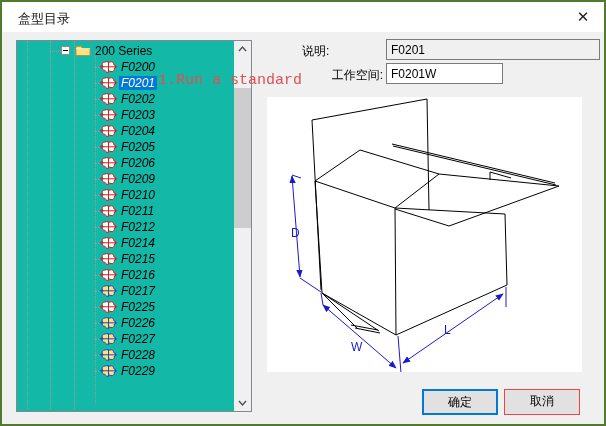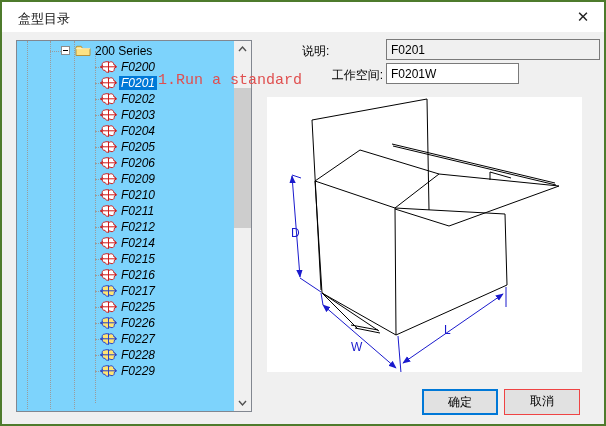--- a/index.html
+++ b/index.html
@@ -5,21 +5,21 @@
   * { margin:0; padding:0; box-sizing:border-box; }
   body { background:#d7d7d7; font-family:"Liberation Sans", sans-serif; }
   .win { position:relative; width:606px; height:426px; background:#f0f0f0;
          border:2px solid #4e7b2c; overflow:hidden; }
   .titlebar { position:absolute; left:0; top:0; width:100%; height:30px; background:#ffffff; }
   .title { position:absolute; left:16px; top:8px; font-size:13px; color:#111; }
   .closebtn { position:absolute; right:10px; top:4px; width:22px; height:22px;
               font-size:15px; color:#222; text-align:center; line-height:22px; cursor:default; }
   
   .tree { position:absolute; left:14px; top:38px; width:236px; height:372px;
-          background:#7dd3fc; border:1px solid #828790; }
+          background:#14b8a6; border:1px solid #828790; }
   .guide { position:absolute; top:0; height:368px; width:0; border-left:1px dotted #9b9b9b; }
   .g1{left:10px} .g2{left:33px} .g3{left:57px}
   .connector-v { position:absolute; left:78px; top:10px; height:352px; width:0; border-left:1px dotted #9b9b9b; }
   .tree-rows { position:absolute; left:0; top:2px; right:17px; }
   .trow { position:relative; height:16px; }
   .hstub { position:absolute; left:78px; top:8px; width:6px; border-top:1px dotted #9b9b9b; }
   .hstub.folder { left:33px; width:11px; }
   .expandbox { position:absolute; left:44px; top:3px; }
   .ficon { position:absolute; left:58px; top:1px; }
   .ticon { position:absolute; left:83px; top:1px; }
@@ -31,21 +31,21 @@
   .sbar { position:absolute; right:0; top:0; width:17px; height:370px; background:#f0f0f0; }
   .sarrow { position:absolute; left:0; width:17px; height:17px; }
   .sarrow.up{top:0} .sarrow.down{bottom:0}
   .sthumb { position:absolute; left:0; top:47px; width:17px; height:140px; background:#cdcdcd; }
   
   .flabel-desc { position:absolute; left:300px; top:41px; width:57px; text-align:left; font-size:12px; color:#000; }
   .flabel-ws   { position:absolute; left:300px; top:65px; width:81px; text-align:right; font-size:12px; color:#000; }
   .fld { position:absolute; height:21px; border:1px solid #7a7a7a; font-size:12px;
          padding:1px 4px; font-family:"Liberation Sans", sans-serif; color:#000; }
   .fld-desc { left:384px; top:37px; width:214px; background:#f0f0f0; }
-  .fld-ws   { left:384px; top:61px; width:133px; background:#ffffff; }
+  .fld-ws   { left:384px; top:61px; width:117px; background:#ffffff; }
   
   .diagram { position:absolute; left:265px; top:95px; width:315px; height:275px; background:#ffffff; }
   
   .btn { position:absolute; top:387px; width:76px; height:26px; background:#e1e1e1;
          font-size:12px; text-align:center; line-height:23px; color:#000; cursor:default; }
   .btn-ok { left:420px; border:2px solid #0078d7; }
   .btn-cancel { left:502px; border:1px solid #ef4444; }
   
   .annot { position:absolute; left:156px; top:70px; font-size:15px; color:#e04f4f; z-index:10; white-space:nowrap;font-family:Liberation Mono, monospace; }
 </style>

